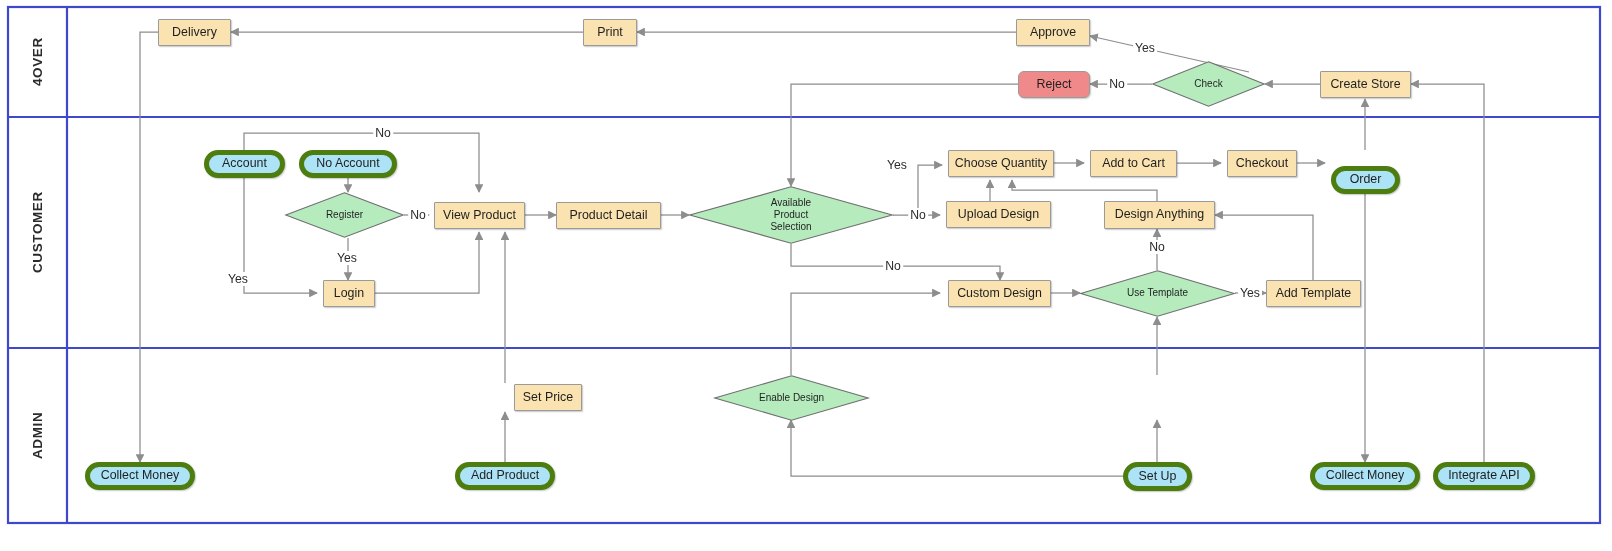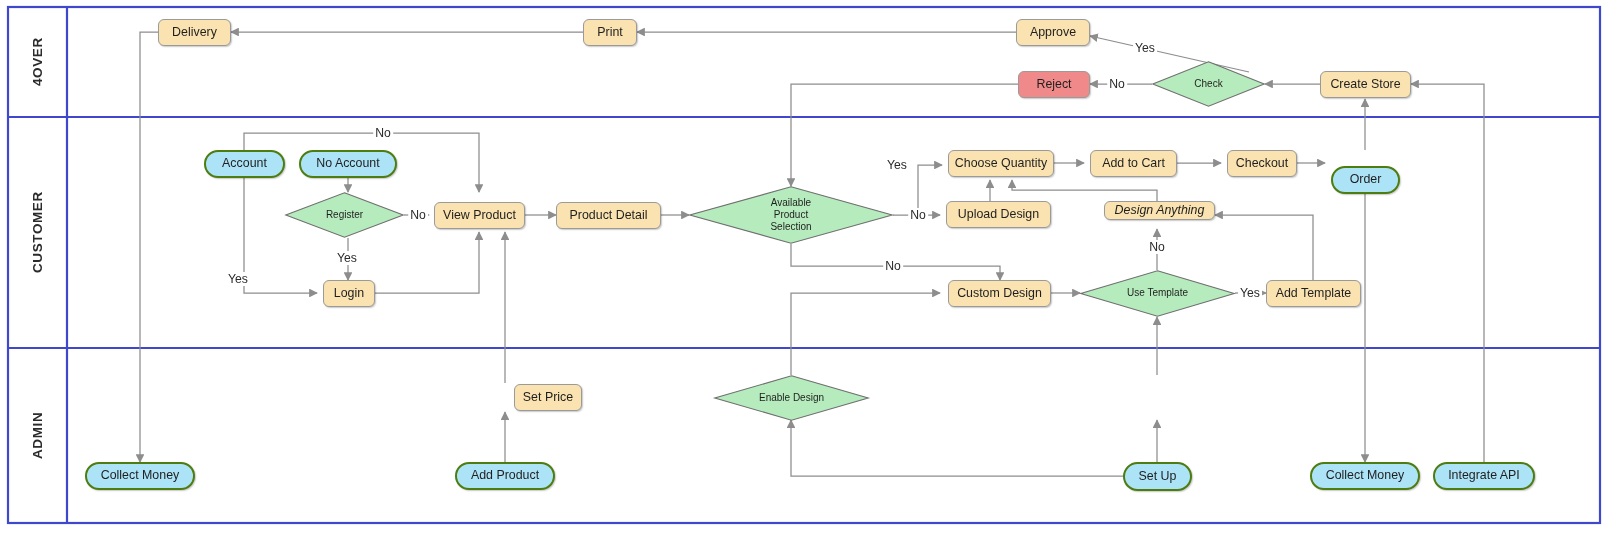--- a/index.html
+++ b/index.html
@@ -21,32 +21,32 @@
     display:flex;align-items:center;justify-content:center;
     text-align:center;
     font-size:12.4px;
     color:#1f1f1f;
     line-height:1.22;
     box-sizing:border-box;
   }
   .node.proc{
     background:#fae3b0;
     border:1px solid #9a9a9a;
-    border-radius:6px;
+    border-radius:1px;
     box-shadow:1px 1px 1.5px rgba(0,0,0,.22);
   }
   .node.reject{
     background:#f08a8a;
     border:1px solid #9a9a9a;
     border-radius:6px;
     box-shadow:1px 1px 1.5px rgba(0,0,0,.22);
   }
   .node.term{
     background:#ace3f7;
-    border:2px solid #4d7c0f;
+    border:5px solid #4d7c0f;
     border-radius:999px;
     box-shadow:1px 1px 1.5px rgba(0,0,0,.22);
   }
   .dec-wrap{position:absolute;}
   .dec-wrap svg{position:absolute;left:0;top:0;overflow:visible;}
   .dec-text{
     position:absolute;left:0;top:0;right:0;bottom:0;
     display:flex;align-items:center;justify-content:center;
     text-align:center;font-size:10px;color:#1f1f1f;line-height:1.22;
   }
@@ -228,21 +228,21 @@
   </div>
   <div class="node proc" style="left:1227px;top:150px;width:70px;height:27px;">
     <span>Checkout</span>
   </div>
   <div class="node term" style="left:1331px;top:166px;width:69px;height:28px;">
     <span>Order</span>
   </div>
   <div class="node proc" style="left:946px;top:201px;width:105px;height:27px;">
     <span>Upload Design</span>
   </div>
-  <div class="node proc" style="left:1104px;top:201px;width:111px;height:19px;font-style:italic;">
+  <div class="node proc" style="left:1104px;top:201px;width:111px;height:28px;">
     <span>Design Anything</span>
   </div>
   <div class="node proc" style="left:948px;top:280px;width:103px;height:27px;">
     <span>Custom Design</span>
   </div>
 
   <div class="dec-wrap" style="left:1080px;top:270px;width:155px;height:47px;">
     <svg width="155" height="47">
       <polygon points="77.5,0.8 154.2,23.5 77.5,46.2 0.8,23.5" fill="#b6ecbd" stroke="#6f6f6f" stroke-width="1.1"></polygon>
     </svg>

